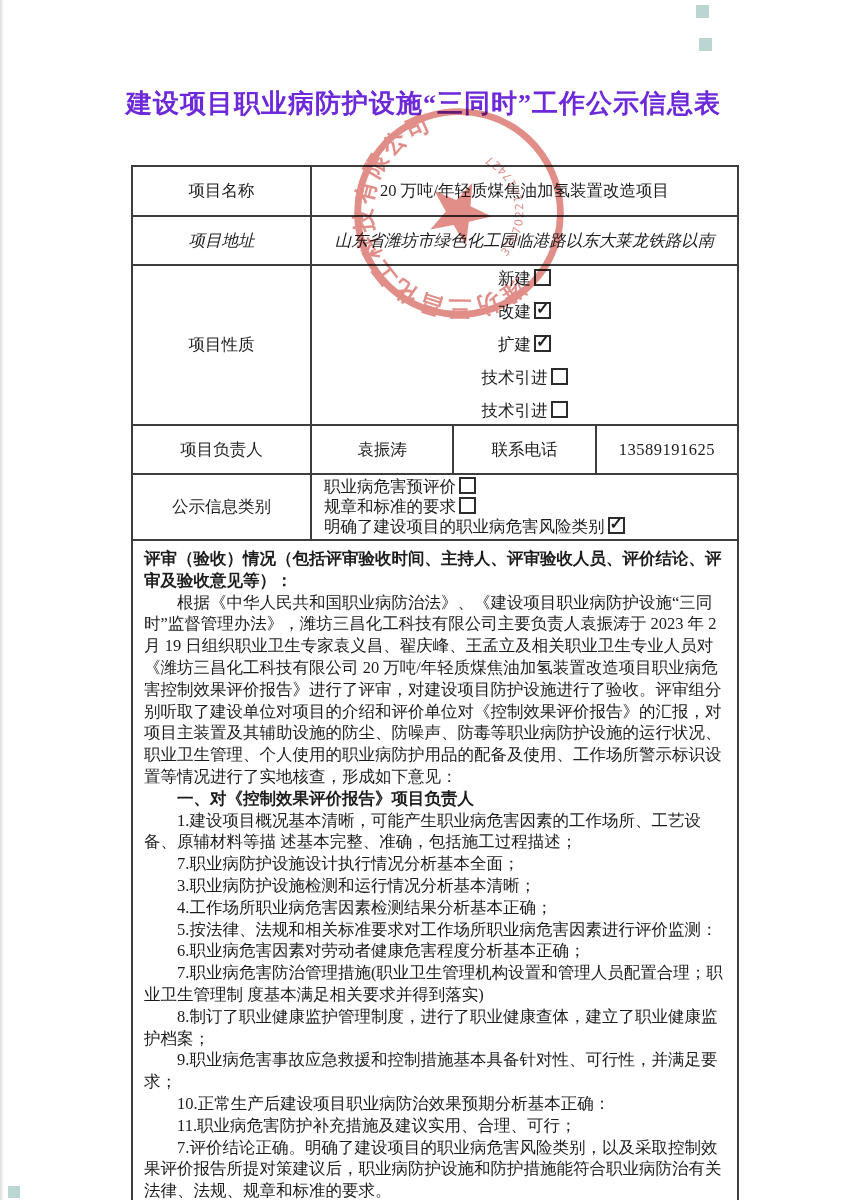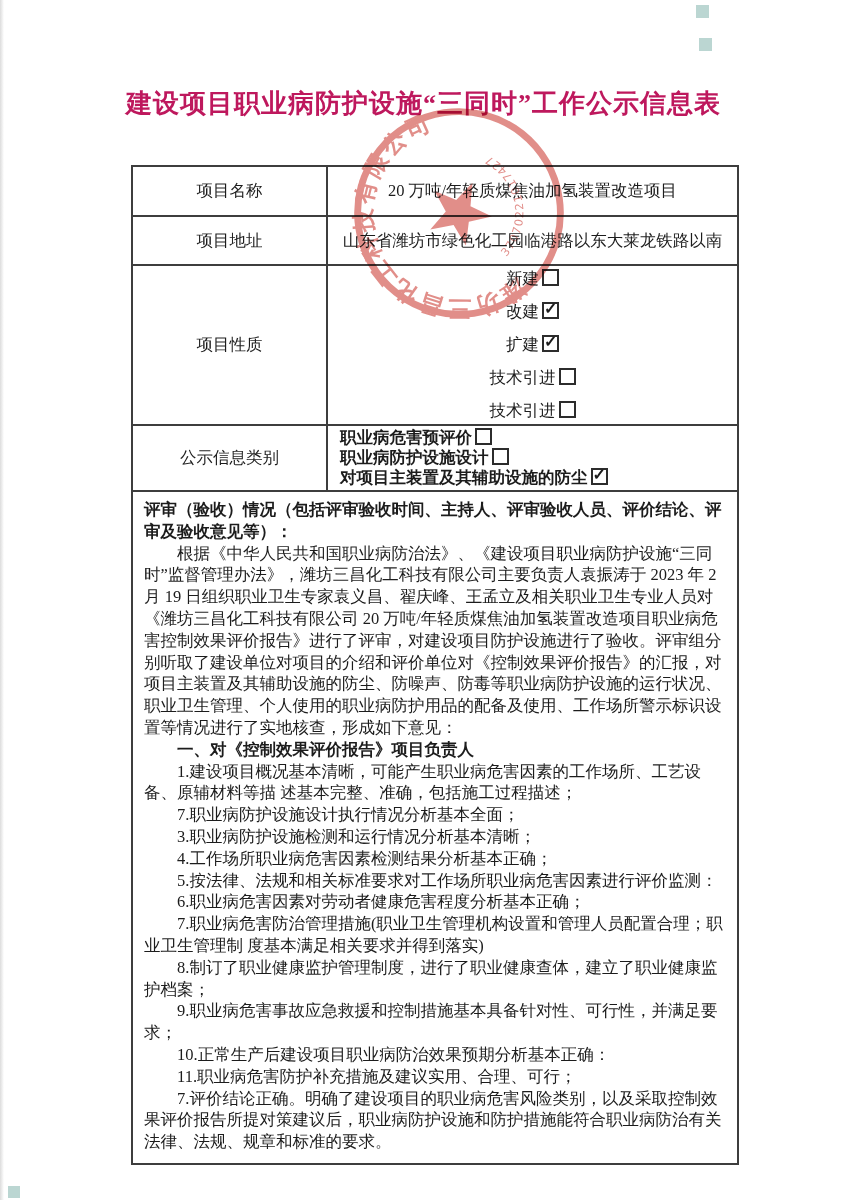--- a/index.html
+++ b/index.html
@@ -9,43 +9,43 @@
   }
   .scan-edge{position:absolute;left:0;top:0;width:4px;height:1200px;
     background:linear-gradient(90deg,#dcdcdc,#ffffff);}
   .corner-mark{position:absolute;background:rgba(104,165,155,.45);}
   .mark1{left:696px;top:5px;width:13px;height:13px;}
   .mark2{left:699px;top:38px;width:13px;height:13px;}
   .mark3{left:8px;top:1186px;width:12px;height:12px;}
 
   .doc-title{
     position:absolute;top:86px;left:0;width:847px;text-align:center;
-    font-size:26px;font-weight:700;letter-spacing:1px;color:#be185d;
+    font-size:26px;font-weight:700;letter-spacing:1px;color:#6d28d9;
   }
 
   table.form{
     position:absolute;left:131px;top:165px;width:608px;
     border-collapse:collapse;table-layout:fixed;
   }
   table.form td{
     border:2px solid #3d3d3d;vertical-align:middle;text-align:center;
-    font-size:16.5px;color:#1c1c1c;padding:2px 12px;
+    font-size:16.5px;color:#1c1c1c;padding:2px 4px;
   }
   .col1{width:169px;}.col2{width:141px;}.col3{width:124px;}.col4{width:174px;}
-  .r1{height:44px;}.r2{height:43px;}.r3{height:40px;border-radius:15px;}.r4{height:43px;}
+  .r1{height:44px;}.r2{height:43px;font-style:italic;}.r3{height:40px;border-radius:15px;}.r4{height:43px;}
   .r5{height:60px;}.r6{height:76px;}
 
   .nature-line{display:flex;justify-content:center;align-items:center;gap:11px;flex-direction:column;}
   .nature-opt{white-space:nowrap;}
   .cb{display:inline-block;width:13px;height:13px;border:2px solid #2c2c2c;
     vertical-align:-2px;margin-left:3px;position:relative;}
   .cb.checked::after{content:"\2713";position:absolute;left:0px;top:-5px;
     font-size:16px;font-weight:700;color:#1c1c1c;}
 
-  .pub-cell{text-align:left !important;padding-left:12px !important;line-height:20px;font-weight:bold;}
+  .pub-cell{text-align:left !important;padding-left:12px !important;line-height:20px;}
   .pre{white-space:pre-line;}
   .num{font-size:18px;letter-spacing:0.5px;}
 
   .review-cell{
     text-align:left !important;vertical-align:top !important;
     padding:7px 11px 10px 11px !important;
     font-size:15px;line-height:21.8px;
   }
   .review-cell p{margin:0;}
   .bold{font-weight:700;}
@@ -79,25 +79,31 @@
       <div class="nature-line">
         <span class="nature-opt"><span>新建</span><span class="cb"></span></span>
         <span class="nature-opt"><span>改建</span><span class="cb checked"></span></span>
         <span class="nature-opt"><span>扩建</span><span class="cb checked"></span></span>
         <span class="nature-opt"><span>技术引进</span><span class="cb"></span></span>
         <span class="nature-opt"><span>技术引进</span><span class="cb"></span></span>
       </div>
     </td>
   </tr>
   <tr>
+    <td class="col1 r4">项目负责人</td>
+    <td class="col2 r4">袁振涛</td>
+    <td class="col3 r4">联系电话</td>
+    <td class="col4 r4 num">13589191625</td>
+  </tr>
+  <tr>
     <td class="col1 r5">公示信息类别</td>
     <td class="r5 pub-cell" colspan="3">
       <div><span>职业病危害预评价</span><span class="cb"></span></div>
-      <div><span>职业病防护设施设计</span><span class="cb"></span></div>
-      <div><span>对项目主装置及其辅助设施的防尘</span><span class="cb checked"></span></div>
+      <div><span>规章和标准的要求</span><span class="cb"></span></div>
+      <div><span>明确了建设项目的职业病危害风险类别</span><span class="cb checked"></span></div>
     </td>
   </tr>
   <tr>
     <td class="review-cell" colspan="4">
       <p class="bold">评审（验收）情况（包括评审验收时间、主持人、评审验收人员、评价结论、评审及验收意见等）：</p>
       <p class="indent">根据《中华人民共和国职业病防治法》、《建设项目职业病防护设施“三同时”监督管理办法》，潍坊三昌化工科技有限公司主要负责人袁振涛于 2023 年 2 月 19 日组织职业卫生专家袁义昌、翟庆峰、王孟立及相关职业卫生专业人员对《潍坊三昌化工科技有限公司 20 万吨/年轻质煤焦油加氢装置改造项目职业病危害控制效果评价报告》进行了评审，对建设项目防护设施进行了验收。评审组分别听取了建设单位对项目的介绍和评价单位对《控制效果评价报告》的汇报，对项目主装置及其辅助设施的防尘、防噪声、防毒等职业病防护设施的运行状况、职业卫生管理、个人使用的职业病防护用品的配备及使用、工作场所警示标识设置等情况进行了实地核查，形成如下意见：</p>
       <p class="bold indent">一、对《控制效果评价报告》项目负责人</p>
       <p class="indent">1.建设项目概况基本清晰，可能产生职业病危害因素的工作场所、工艺设备、原辅材料等描 述基本完整、准确，包括施工过程描述；</p>
       <p class="indent">7.职业病防护设施设计执行情况分析基本全面；</p>
       <p class="indent">3.职业病防护设施检测和运行情况分析基本清晰；</p>

